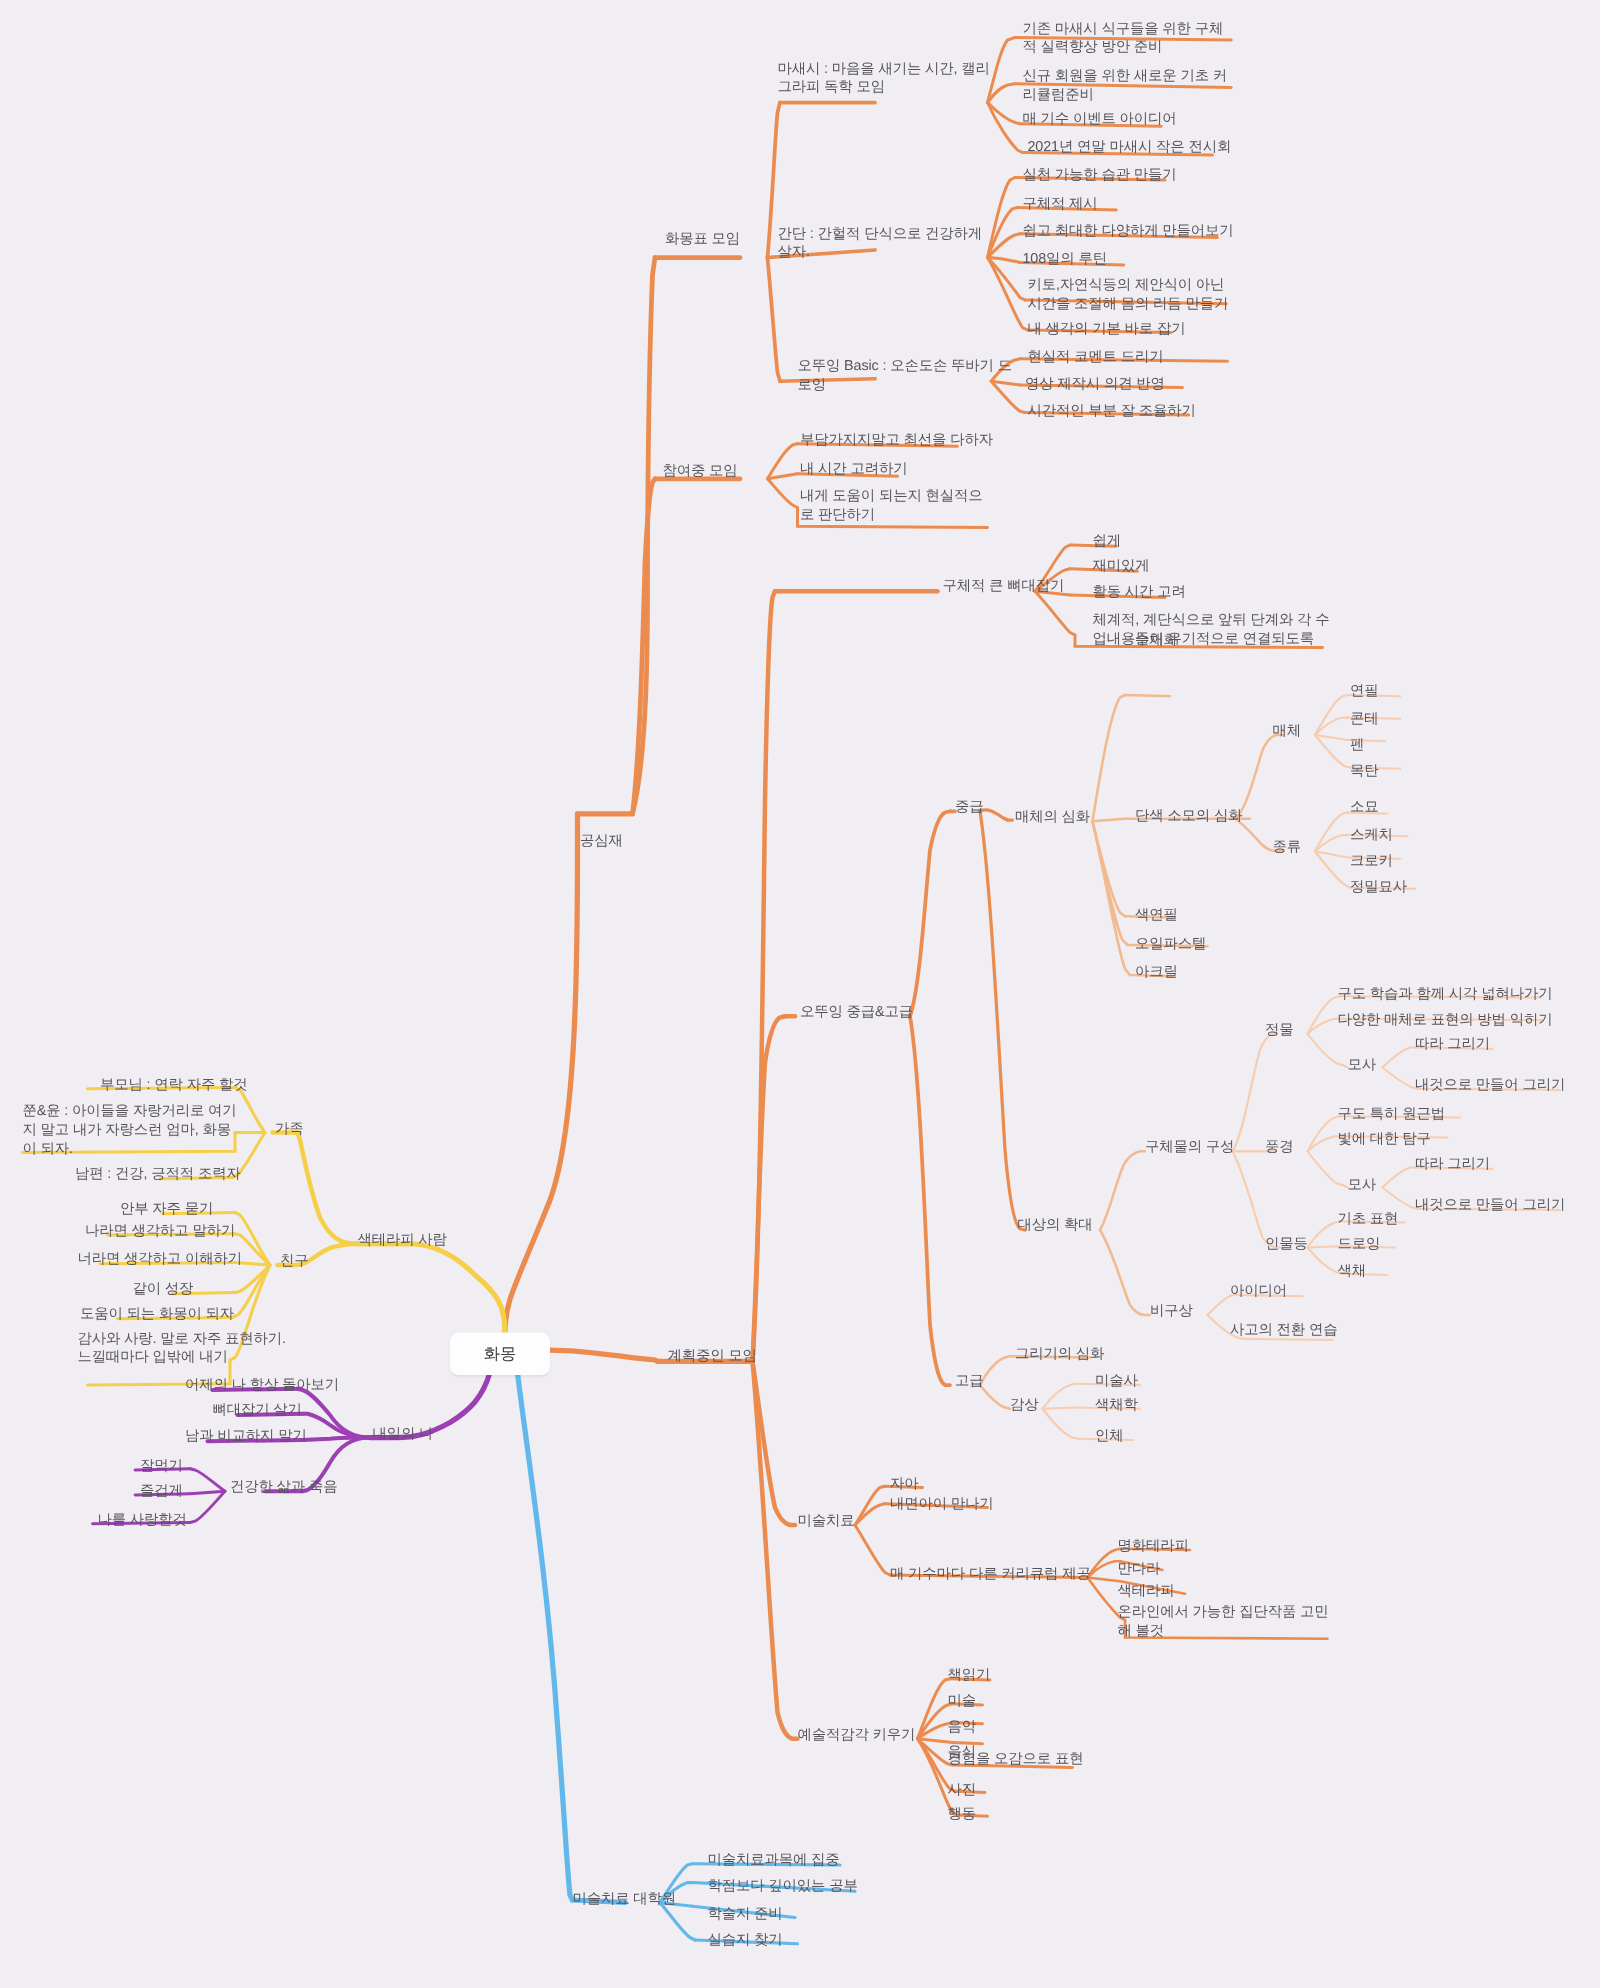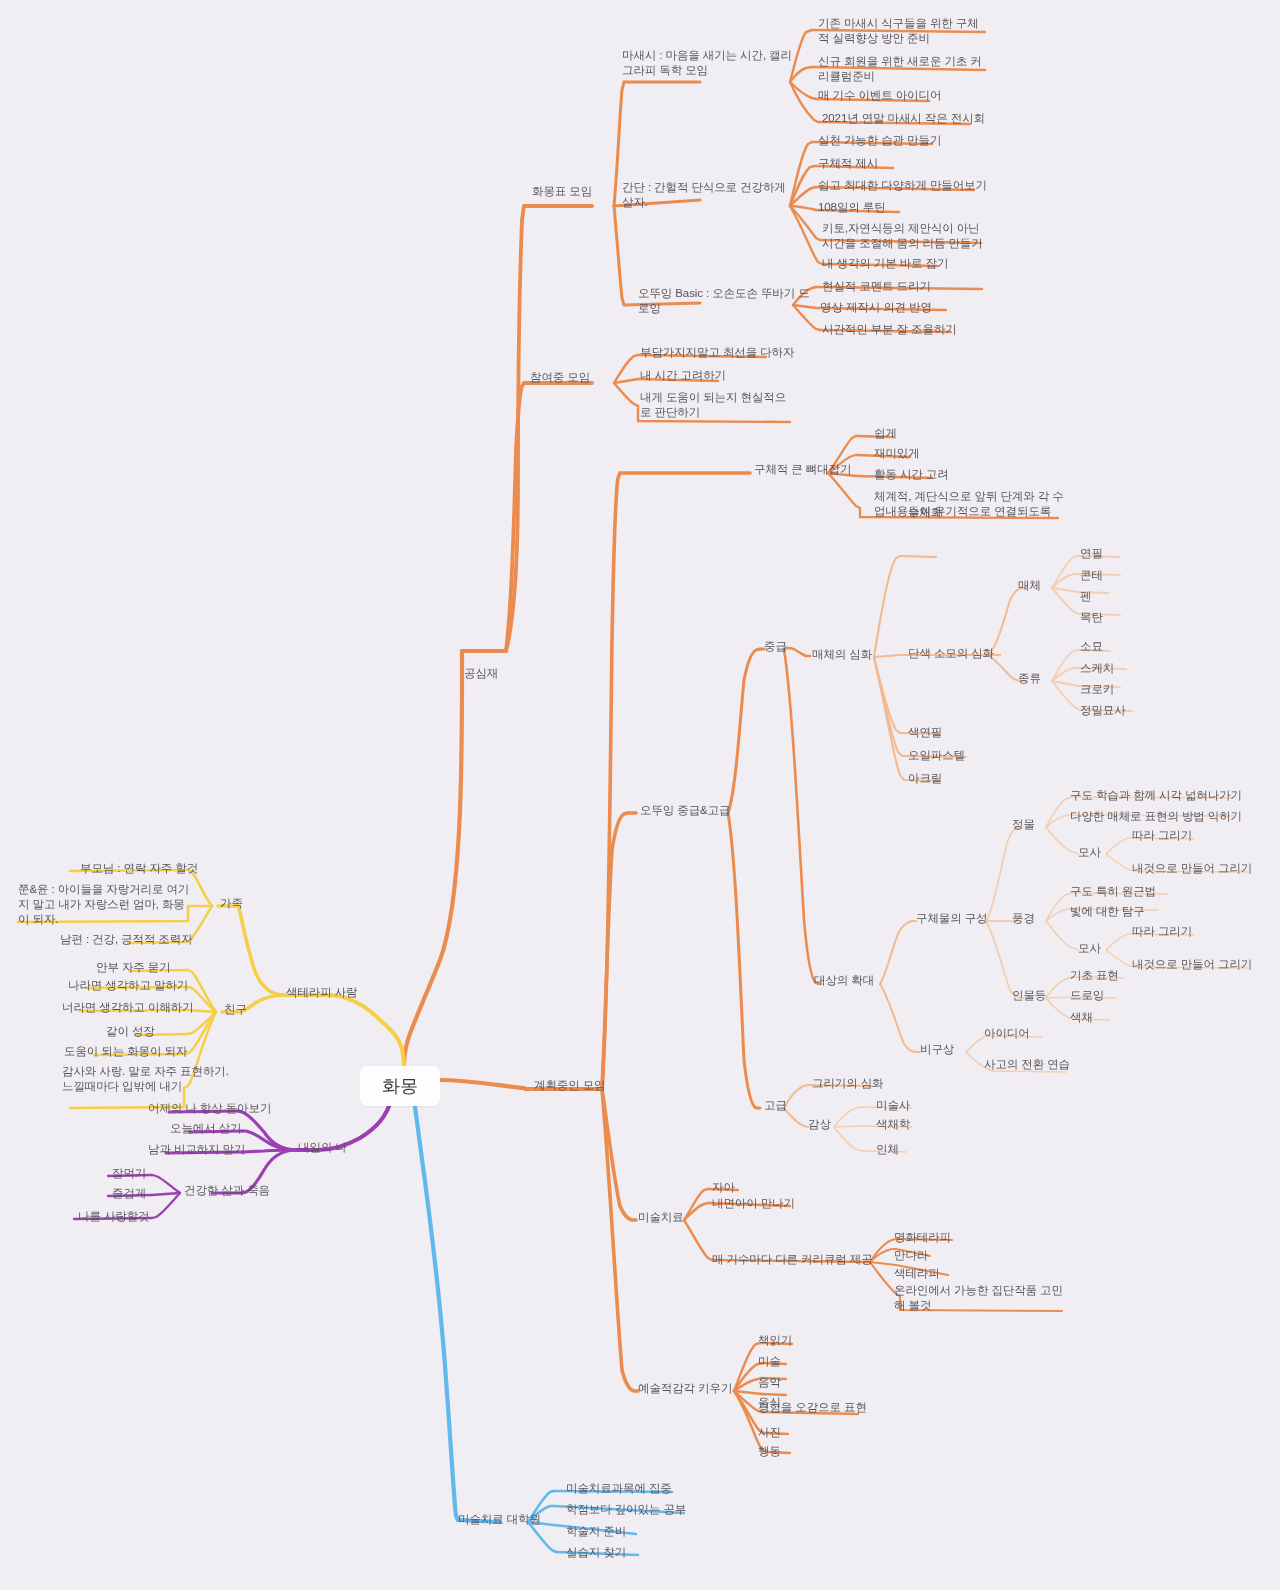--- a/index.html
+++ b/index.html
@@ -28,21 +28,21 @@
     color: #555359;
     white-space: pre;
     letter-spacing: -0.1px;
   }
   .node.l1 { font-size: 11.5px; }
   .node.wrap { white-space: normal; }
   .root {
     position: absolute;
     background: #fdfdfd;
     border-radius: 7px;
-    font-size: 18px;
+    font-size: 13px;
     color: #3c3a40;
     padding: 8px 14px;
     box-shadow: 0 1px 2px rgba(0,0,0,0.06);
     text-align: center;
     z-index: 5;
   }
 </style>
 </head>
 <body>
 
@@ -428,21 +428,21 @@
 <div class="node" style="left:224px;top:1002px;">친구</div>
 <div class="node" style="left:96px;top:960px;">안부 자주 묻기</div>
 <div class="node" style="left:68px;top:978px;">나라면 생각하고 말하기</div>
 <div class="node" style="left:62px;top:1000px;">너라면 생각하고 이해하기</div>
 <div class="node" style="left:106px;top:1024px;">같이 성장</div>
 <div class="node" style="left:64px;top:1044px;">도움이 되는 화몽이 되자</div>
 <div class="node wrap" style="left:62px;top:1064px;width:176px;">감사와 사랑. 말로 자주 표현하기. 느낄때마다 입밖에 내기</div>
 
 <div class="node l1" style="left:298px;top:1140px;">내일의 나</div>
 <div class="node" style="left:148px;top:1101px;">어제의 나 항상 돌아보기</div>
-<div class="node" style="left:170px;top:1121px;">오늘에서 살기</div>
+<div class="node" style="left:170px;top:1121px;">뼈대잡기 살기</div>
 <div class="node" style="left:148px;top:1142px;">남과 비교하지 말기</div>
 <div class="node" style="left:184px;top:1183px;">건강한 삶과 죽음</div>
 <div class="node" style="left:112px;top:1166px;">잘먹기</div>
 <div class="node" style="left:112px;top:1186px;">즐겁게</div>
 <div class="node" style="left:78px;top:1209px;">나를 사랑할것</div>
 
 <div class="node l1" style="left:458px;top:1512px;">미술치료 대학원</div>
 <div class="node" style="left:566px;top:1481px;">미술치료과목에 집중</div>
 <div class="node" style="left:566px;top:1502px;">학점보다 깊이있는 공부</div>
 <div class="node" style="left:566px;top:1524px;">학술지 준비</div>

